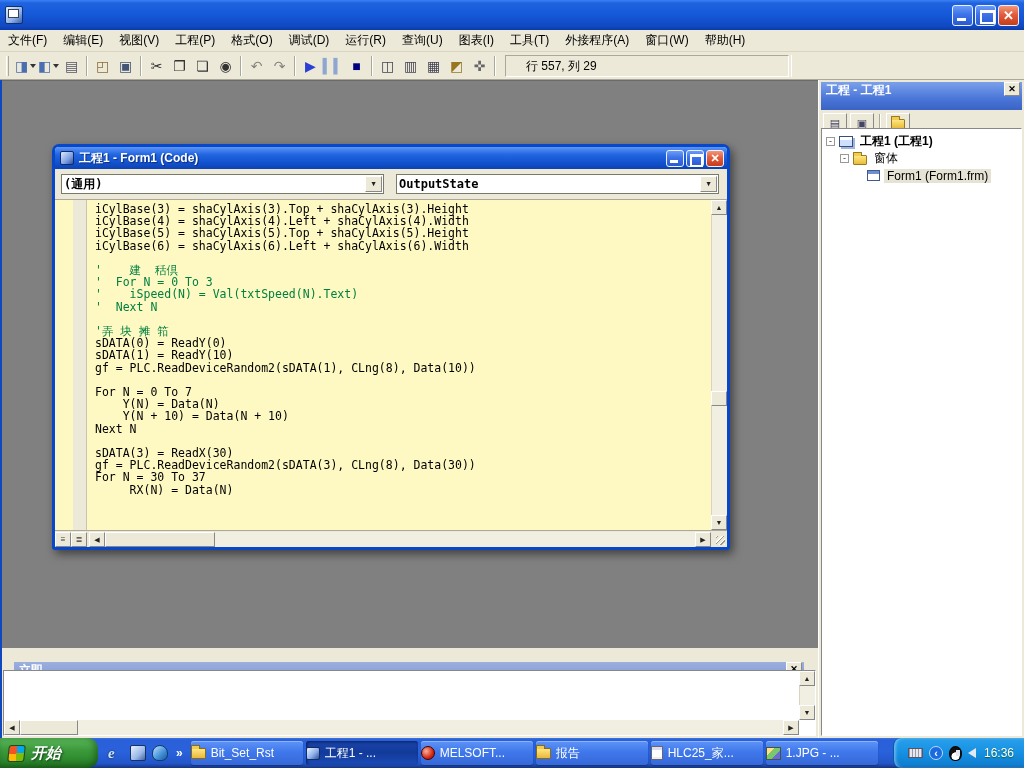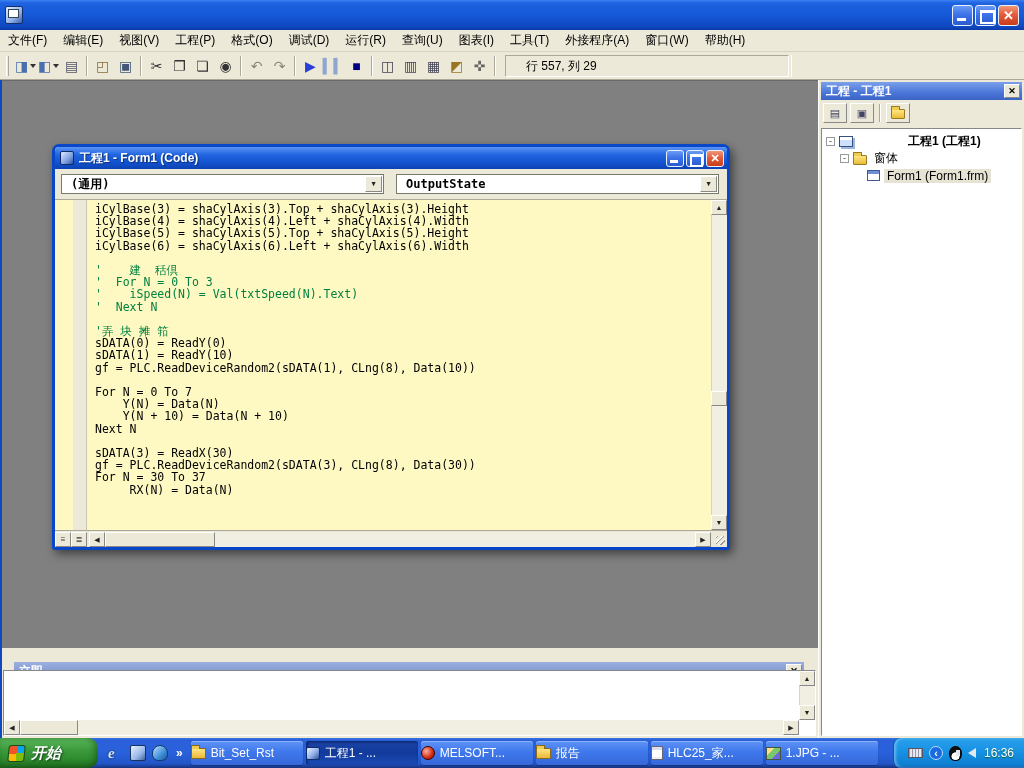--- a/index.html
+++ b/index.html
@@ -52,21 +52,21 @@
   .cw-icon { width:14px; height:14px; margin:0 5px 0 2px; background:linear-gradient(135deg,#dfe9ff,#7e9fe0 60%,#2d4f9b);
     border:1px solid #0f2c66; border-radius:2px; }
   .cw-title-text { font-weight:bold; font-size:12px; text-shadow:1px 1px 1px #0b2d78; }
   .cw-btns { margin-left:auto; display:flex; gap:2px; }
   .cw-btns .wbtn { width:18px; height:17px; }
   .cw-btns .wbtn.minimize::after { left:3px; bottom:3px; width:8px; height:3px; }
   .cw-btns .wbtn.maximize::after { left:3px; top:3px; width:9px; height:8px; border-width:2px; border-top-width:3px; }
   .cw-btns .wbtn.close::after { font-size:11px; line-height:15px; }
   .cw-combos { height:30px; display:flex; gap:12px; padding:5px 8px 5px 6px; }
   .combo { flex:1; height:20px; background:#fff; border:1px solid #7a7a6a; position:relative;
-    font:bold 12px "DejaVu Sans Mono", monospace; line-height:18px; padding-left:9px; color:#000; }
+    font:bold 12px "DejaVu Sans Mono", monospace; line-height:18px; padding-left:2px; color:#000; }
   .combo-arrow { position:absolute; right:1px; top:1px; width:17px; height:16px; background:#ece9d8;
     border:1px solid; border-color:#fff #888 #888 #fff; }
   .combo-arrow::after { content:'\25BC'; position:absolute; inset:0; font-size:7px; line-height:15px; text-align:center; color:#222; }
   .cw-body { flex:1; display:flex; padding-left:18px; background:#fef9c3; border-top:1px solid #aca899; overflow:hidden; }
   .cw-margin { width:14px; background:#ece9d8; border-right:1px solid #c8c4b0; }
   .cw-code { flex:1; padding:3px 0 0 8px; overflow:hidden; }
   .cl { font:11.5px "DejaVu Sans Mono", monospace; line-height:12.2px; white-space:pre; color:#000; }
   .seg-comment { color:var(--comment,#008040); }
   .seg-selected { background:var(--sel,#2a5ca8); color:#fff; }
   
@@ -77,21 +77,21 @@
   .cw-bottom { height:17px; display:flex; align-items:stretch; background:#ece9d8; border-top:1px solid #aca899; }
   .split-btn { width:16px; height:15px; margin-top:1px; background:#ece9d8; border:1px solid; border-color:#fff #888 #888 #fff;
     font-size:8px; line-height:13px; text-align:center; color:#333; }
   .hscroll { flex:1; position:relative; background:#f1efe2; margin:1px 0 0 2px; }
   .corner { width:16px; background:#ece9d8; position:relative; }
   .corner::after { content:''; position:absolute; right:2px; bottom:2px; width:9px; height:9px;
     background:repeating-linear-gradient(135deg,#fff 0 1px,#9a968a 1px 2px,transparent 2px 4px); }
 
   
   .right-dock { left:818px; top:80px; width:206px; height:658px; background:#ece9d8; border-left:1px solid #fff; padding:2px; }
-  .panel-title { height:18px; display:flex; align-items:center; padding:0 2px 0 5px; color:#fff; font-weight:bold;
+  .panel-title { height:28px; display:flex; align-items:flex-start; padding:0 2px 0 5px; color:#fff; font-weight:bold;
     background:linear-gradient(180deg,#7ba0ea,#4a76d8 60%,#3a63c4); }
   .panel-title.inactive { background:linear-gradient(180deg,#9cb0de,#8099d4 60%,#7890cc); }
   .panel-x { margin-left:auto; width:16px; height:14px; background:#ece9d8; border:1px solid; border-color:#fff #888 #888 #fff;
     font-size:9px; line-height:12px; text-align:center; color:#000; font-weight:bold; }
   .proj-toolbar { height:26px; display:flex; align-items:center; gap:3px; padding:2px 2px; }
   .ptb-btn { width:24px; height:20px; background:#ece9d8; border:1px solid; border-color:#fff #888 #888 #fff;
     display:flex; align-items:center; justify-content:center; font-size:11px; color:#446; }
   .ptb-sep { width:2px; height:18px; border-left:1px solid #aca899; border-right:1px solid #fff; margin:0 2px; }
   .proj-tree { position:absolute; left:2px; right:2px; top:48px; bottom:2px; background:#fff;
     border:1px solid; border-color:#888 #fff #fff #888; padding:4px 2px; overflow:hidden; }
@@ -99,21 +99,21 @@
   .expander { width:9px; height:9px; border:1px solid #999; background:#fff; margin-right:4px;
     font-size:9px; line-height:7px; text-align:center; color:#333; flex:none; }
   .expander-space { width:13px; flex:none; }
   .ti { flex:none; margin-right:4px; }
   .ti-project { width:14px; height:11px; background:linear-gradient(180deg,#fff 0 3px,#cfe0ff 3px); border:1px solid #35507e; box-shadow:2px 2px 0 #9fb6de; }
   .ti-folder { width:14px; height:10px; background:linear-gradient(#ffe680,#e8bc3a); border:1px solid #9a7a20; border-radius:1px; position:relative; margin-top:2px; }
   .ti-folder::before { content:''; position:absolute; left:-1px; top:-4px; width:7px; height:3px; background:#f0cc50; border:1px solid #9a7a20; border-bottom:none; border-radius:1px 1px 0 0; }
   .ti-form { width:13px; height:11px; background:#fff; border:1px solid #41598c; }
   .ti-form::before { content:''; display:block; height:3px; background:#6f8fd4; }
   .tree-label { padding:0 3px; color:#000; white-space:nowrap; }
-  .tree-label.bold { font-weight:bold;margin-left:48px; }
+  .tree-label.bold { font-weight:bold; }
   .tree-label.sel { background:#e6e2d4; }
 
   
   .immediate { left:0; top:648px; width:818px; height:90px; background:#ece9d8; padding:14px;
     box-shadow:inset 2px 0 #1048c0; }
   .imm-body { position:absolute; left:3px; right:2px; top:22px; bottom:2px; background:#fff;
     border:1px solid; border-color:#888 #fff #fff #888; }
 
   
   .taskbar { left:0; top:738px; width:1024px; height:30px;

